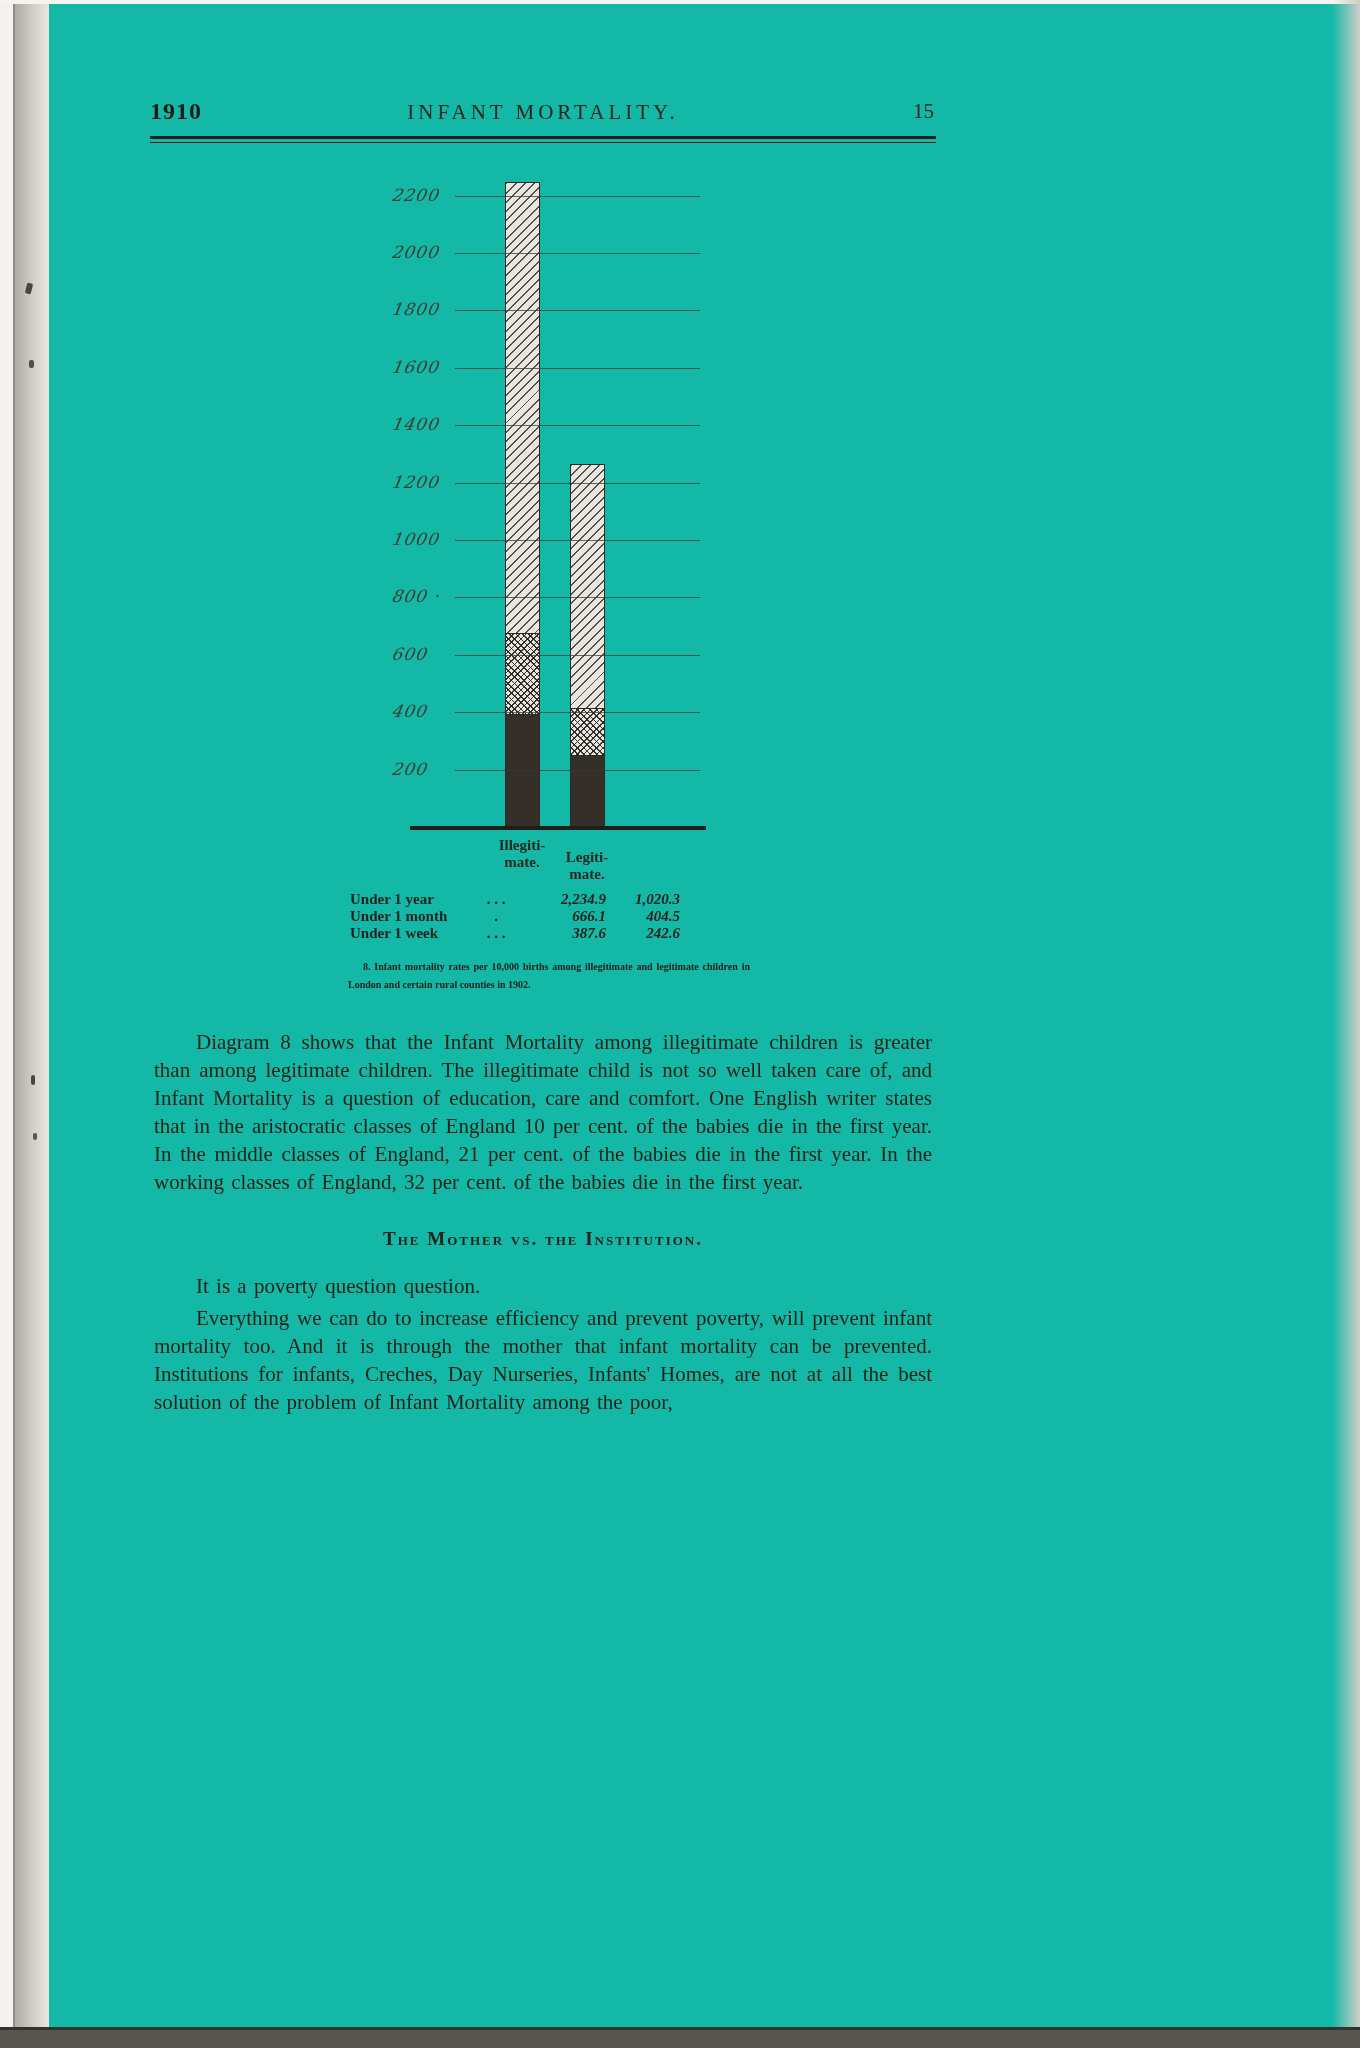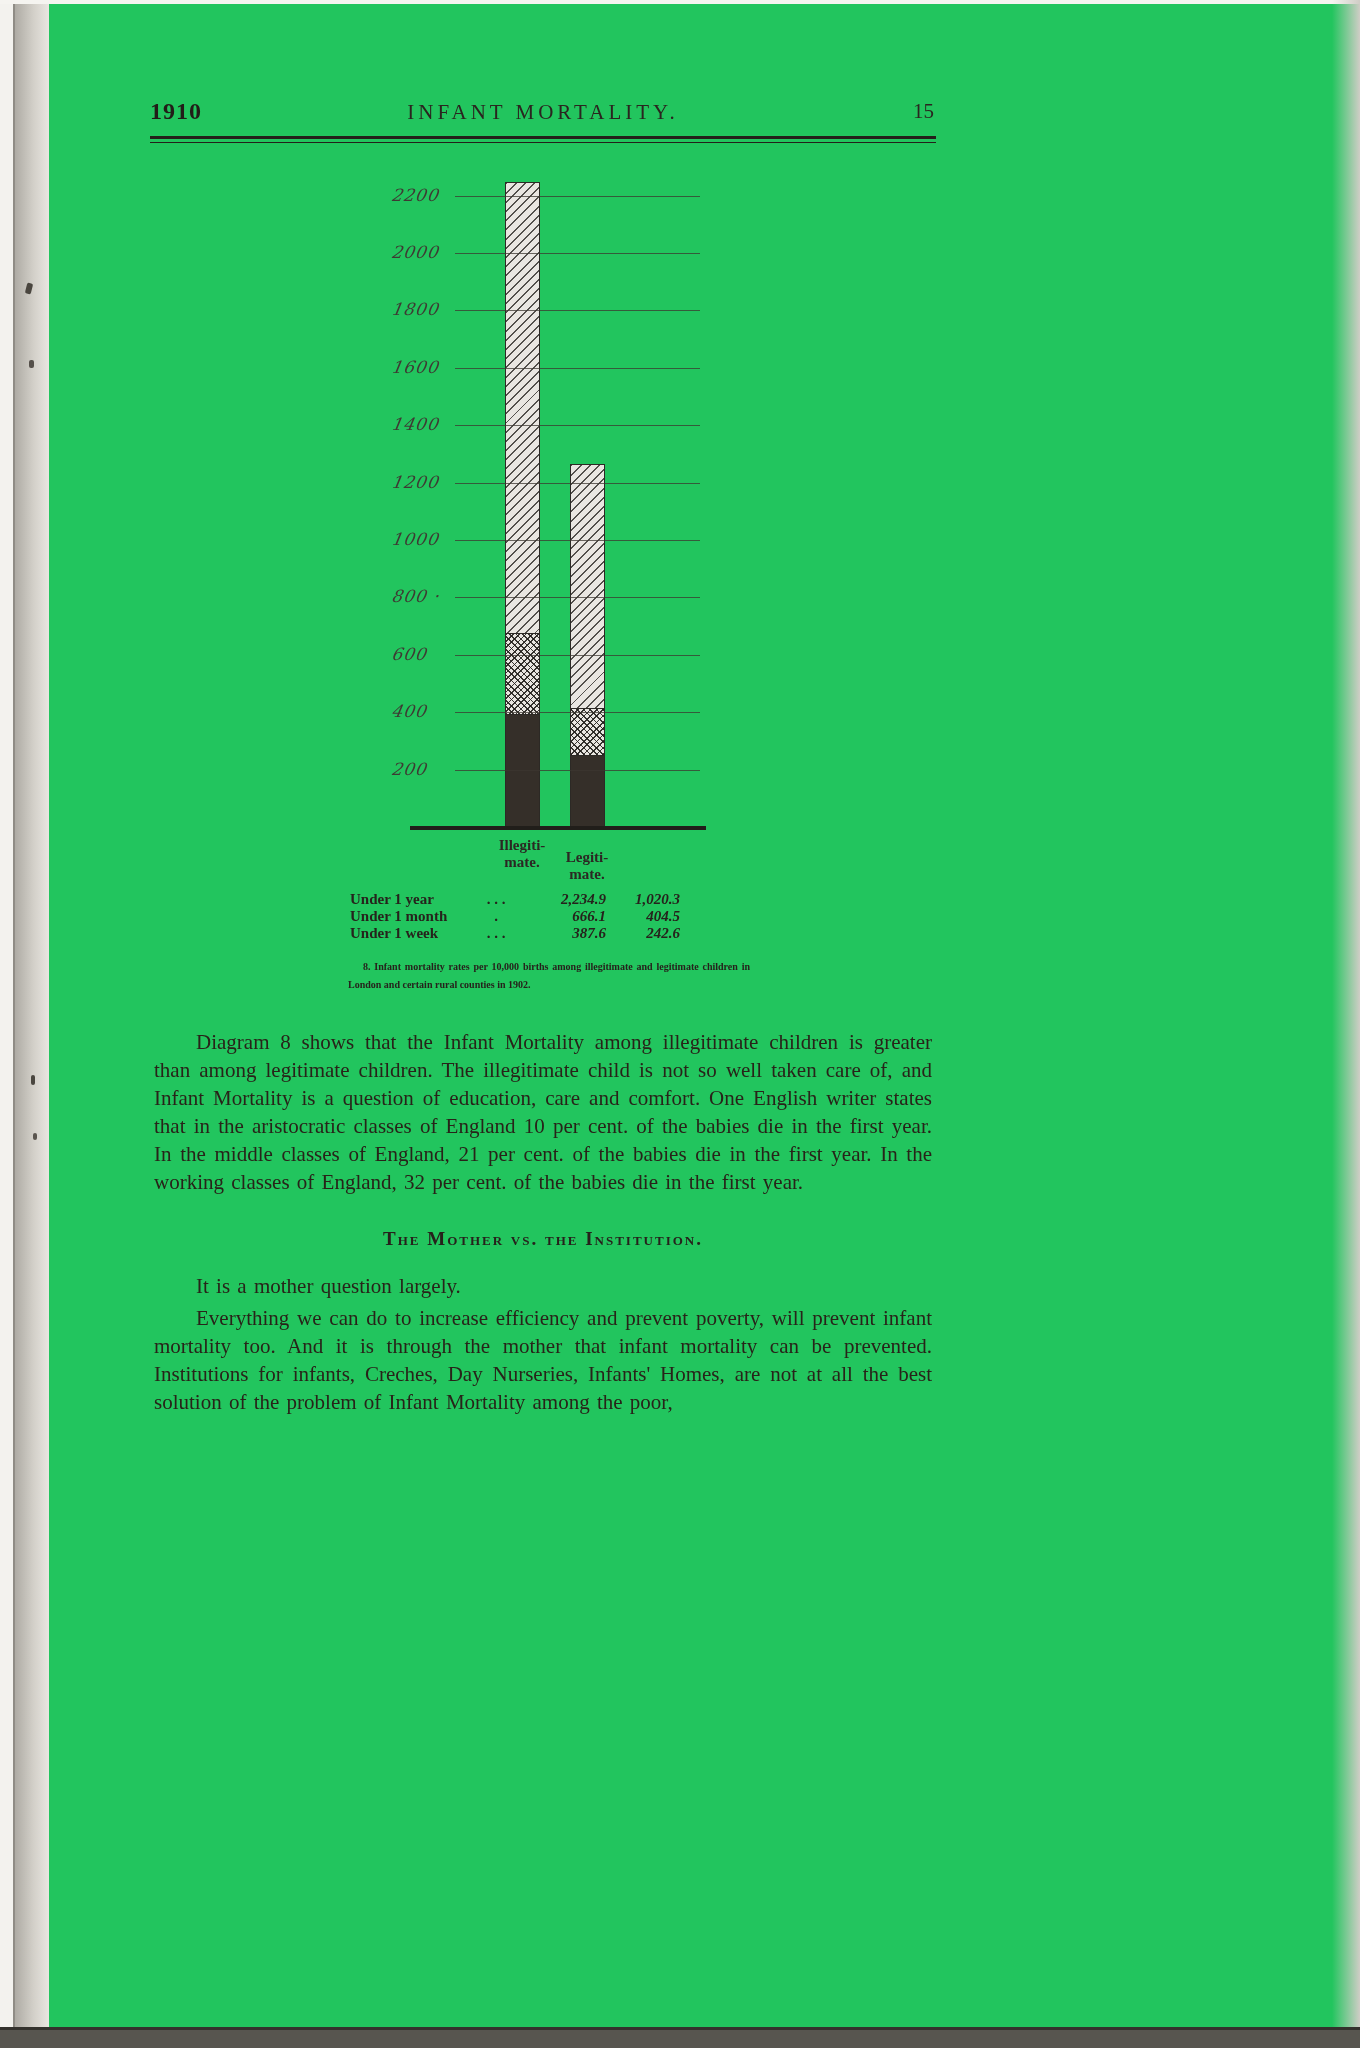--- a/index.html
+++ b/index.html
@@ -4,21 +4,21 @@
 <style>
   html, body { margin: 0; padding: 0; }
   body {
     width: 1360px; height: 2048px;
     background: #e9e6e1;
     overflow: hidden;
     font-family: "Liberation Serif", serif;
     color: #2b2620;
     position: relative;
   }
-  .page { position: absolute; inset: 0; background: #22c55e; }
+  .page { position: absolute; inset: 0; background: #14b8a6; }
 
   
   .edge-top    { position: absolute; top: 0; left: 0; right: 0; height: 4px; background: #f5f4f0; }
   .edge-left-white { position: absolute; left: 0; top: 0; width: 13px; height: 100%; background: #f3f2ee; }
   .edge-left-gray  { position: absolute; left: 13px; top: 0; width: 34px; height: 100%;
                      background: linear-gradient(to right, #aeaba4, #d3d0c9 55%, #e9e6e1);
                      border-left: 2px solid #8f8c85; }
   .edge-right  { position: absolute; right: 0; top: 0; width: 28px; height: 100%;
                  background: linear-gradient(to left, #d0cdc6, rgba(233,230,225,0)); }
   .scan-bottom { position: absolute; bottom: 0; left: 0; right: 0; height: 18px;
@@ -197,17 +197,17 @@
 
     <div class="caption">
       <span>8.</span>
       <span>Infant mortality rates per 10,000 births among illegitimate and legitimate children in London and certain rural counties in 1902.</span>
     </div>
 
     <p class="para first">Diagram 8 shows that the Infant Mortality among illegitimate children is greater than among legitimate children. The illegitimate child is not so well taken care of, and Infant Mortality is a question of education, care and comfort. One English writer states that in the aristocratic classes of England 10 per cent. of the babies die in the first year. In the middle classes of England, 21 per cent. of the babies die in the first year. In the working classes of England, 32 per cent. of the babies die in the first year.</p>
 
     <div class="section-heading">The Mother vs. the Institution.</div>
 
-    <p class="para">It is a mother question largely.</p>
+    <p class="para">It is a poverty question question.</p>
     <p class="para">Everything we can do to increase efficiency and prevent poverty, will prevent infant mortality too. And it is through the mother that infant mortality can be prevented. Institutions for infants, Creches, Day Nurseries, Infants' Homes, are not at all the best solution of the problem of Infant Mortality among the poor,</p>
 
   </div>
 </div>
 
 </body></html>

